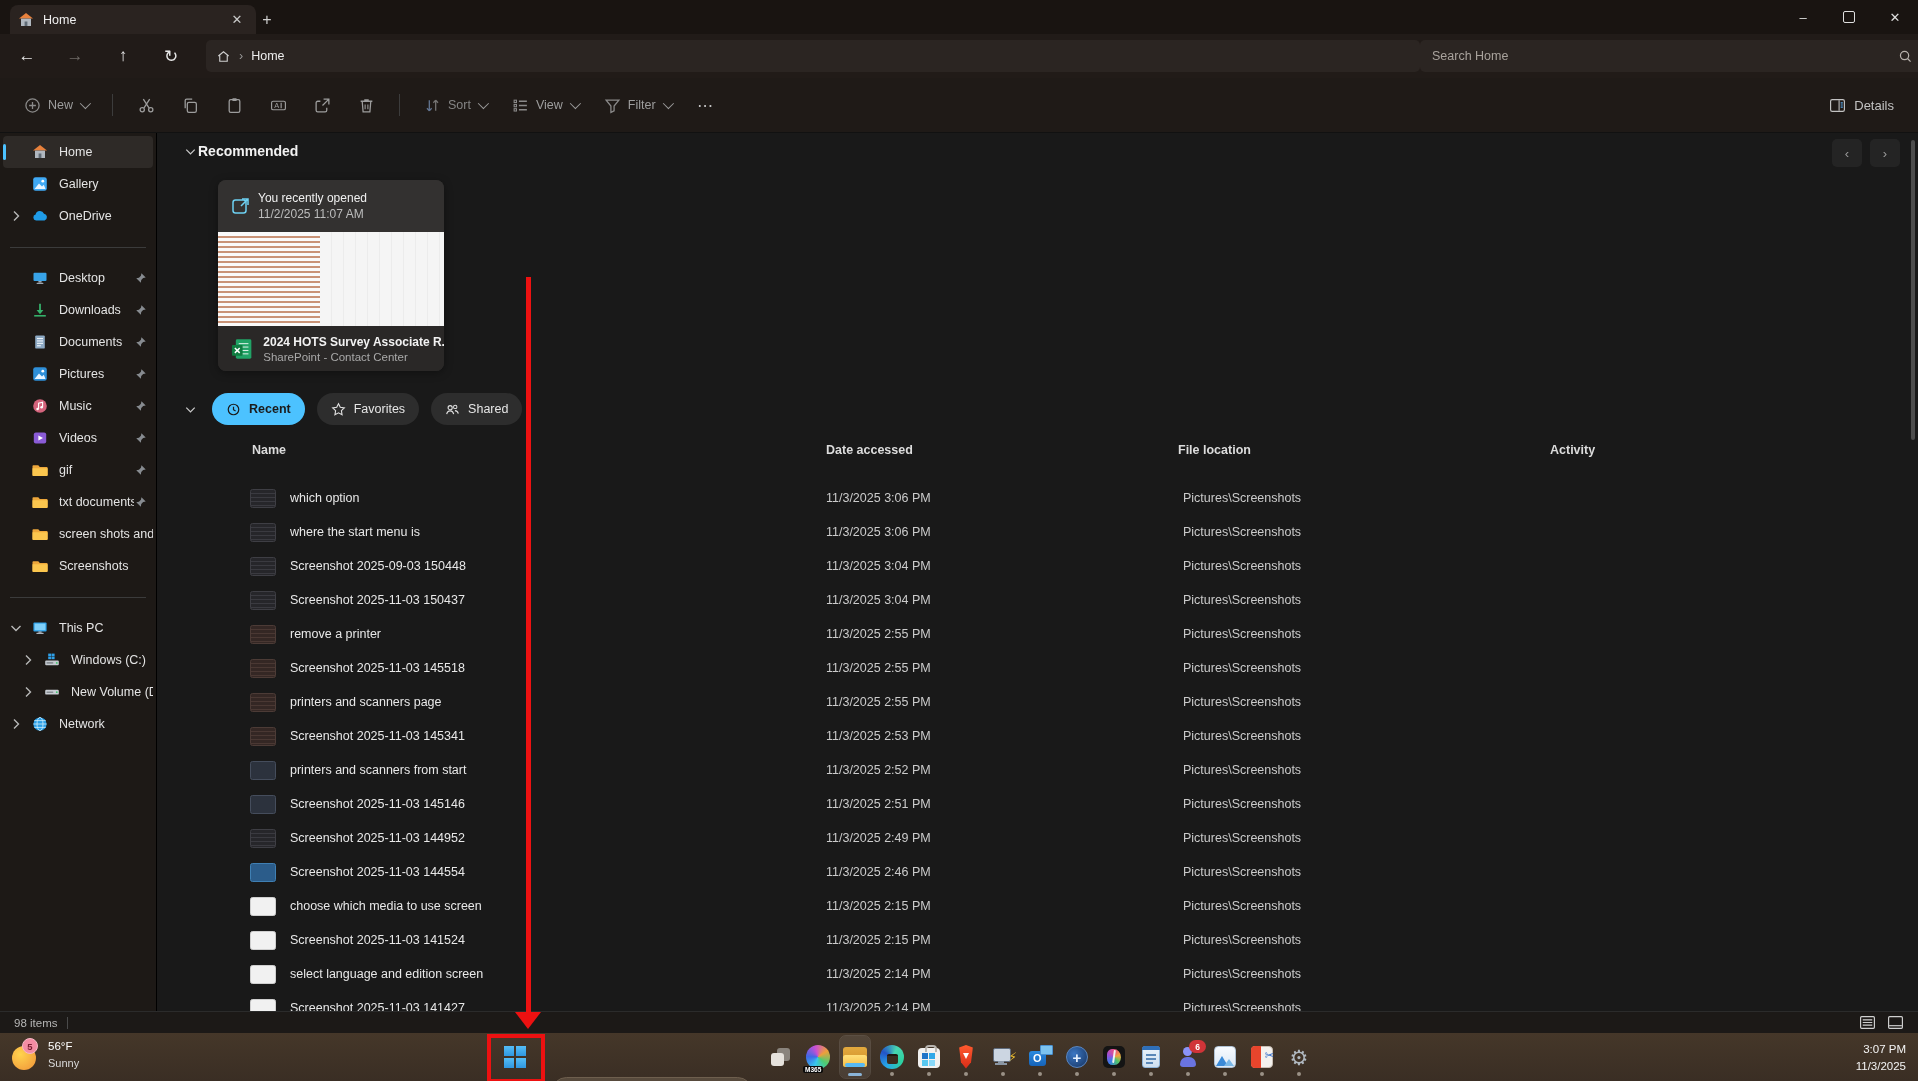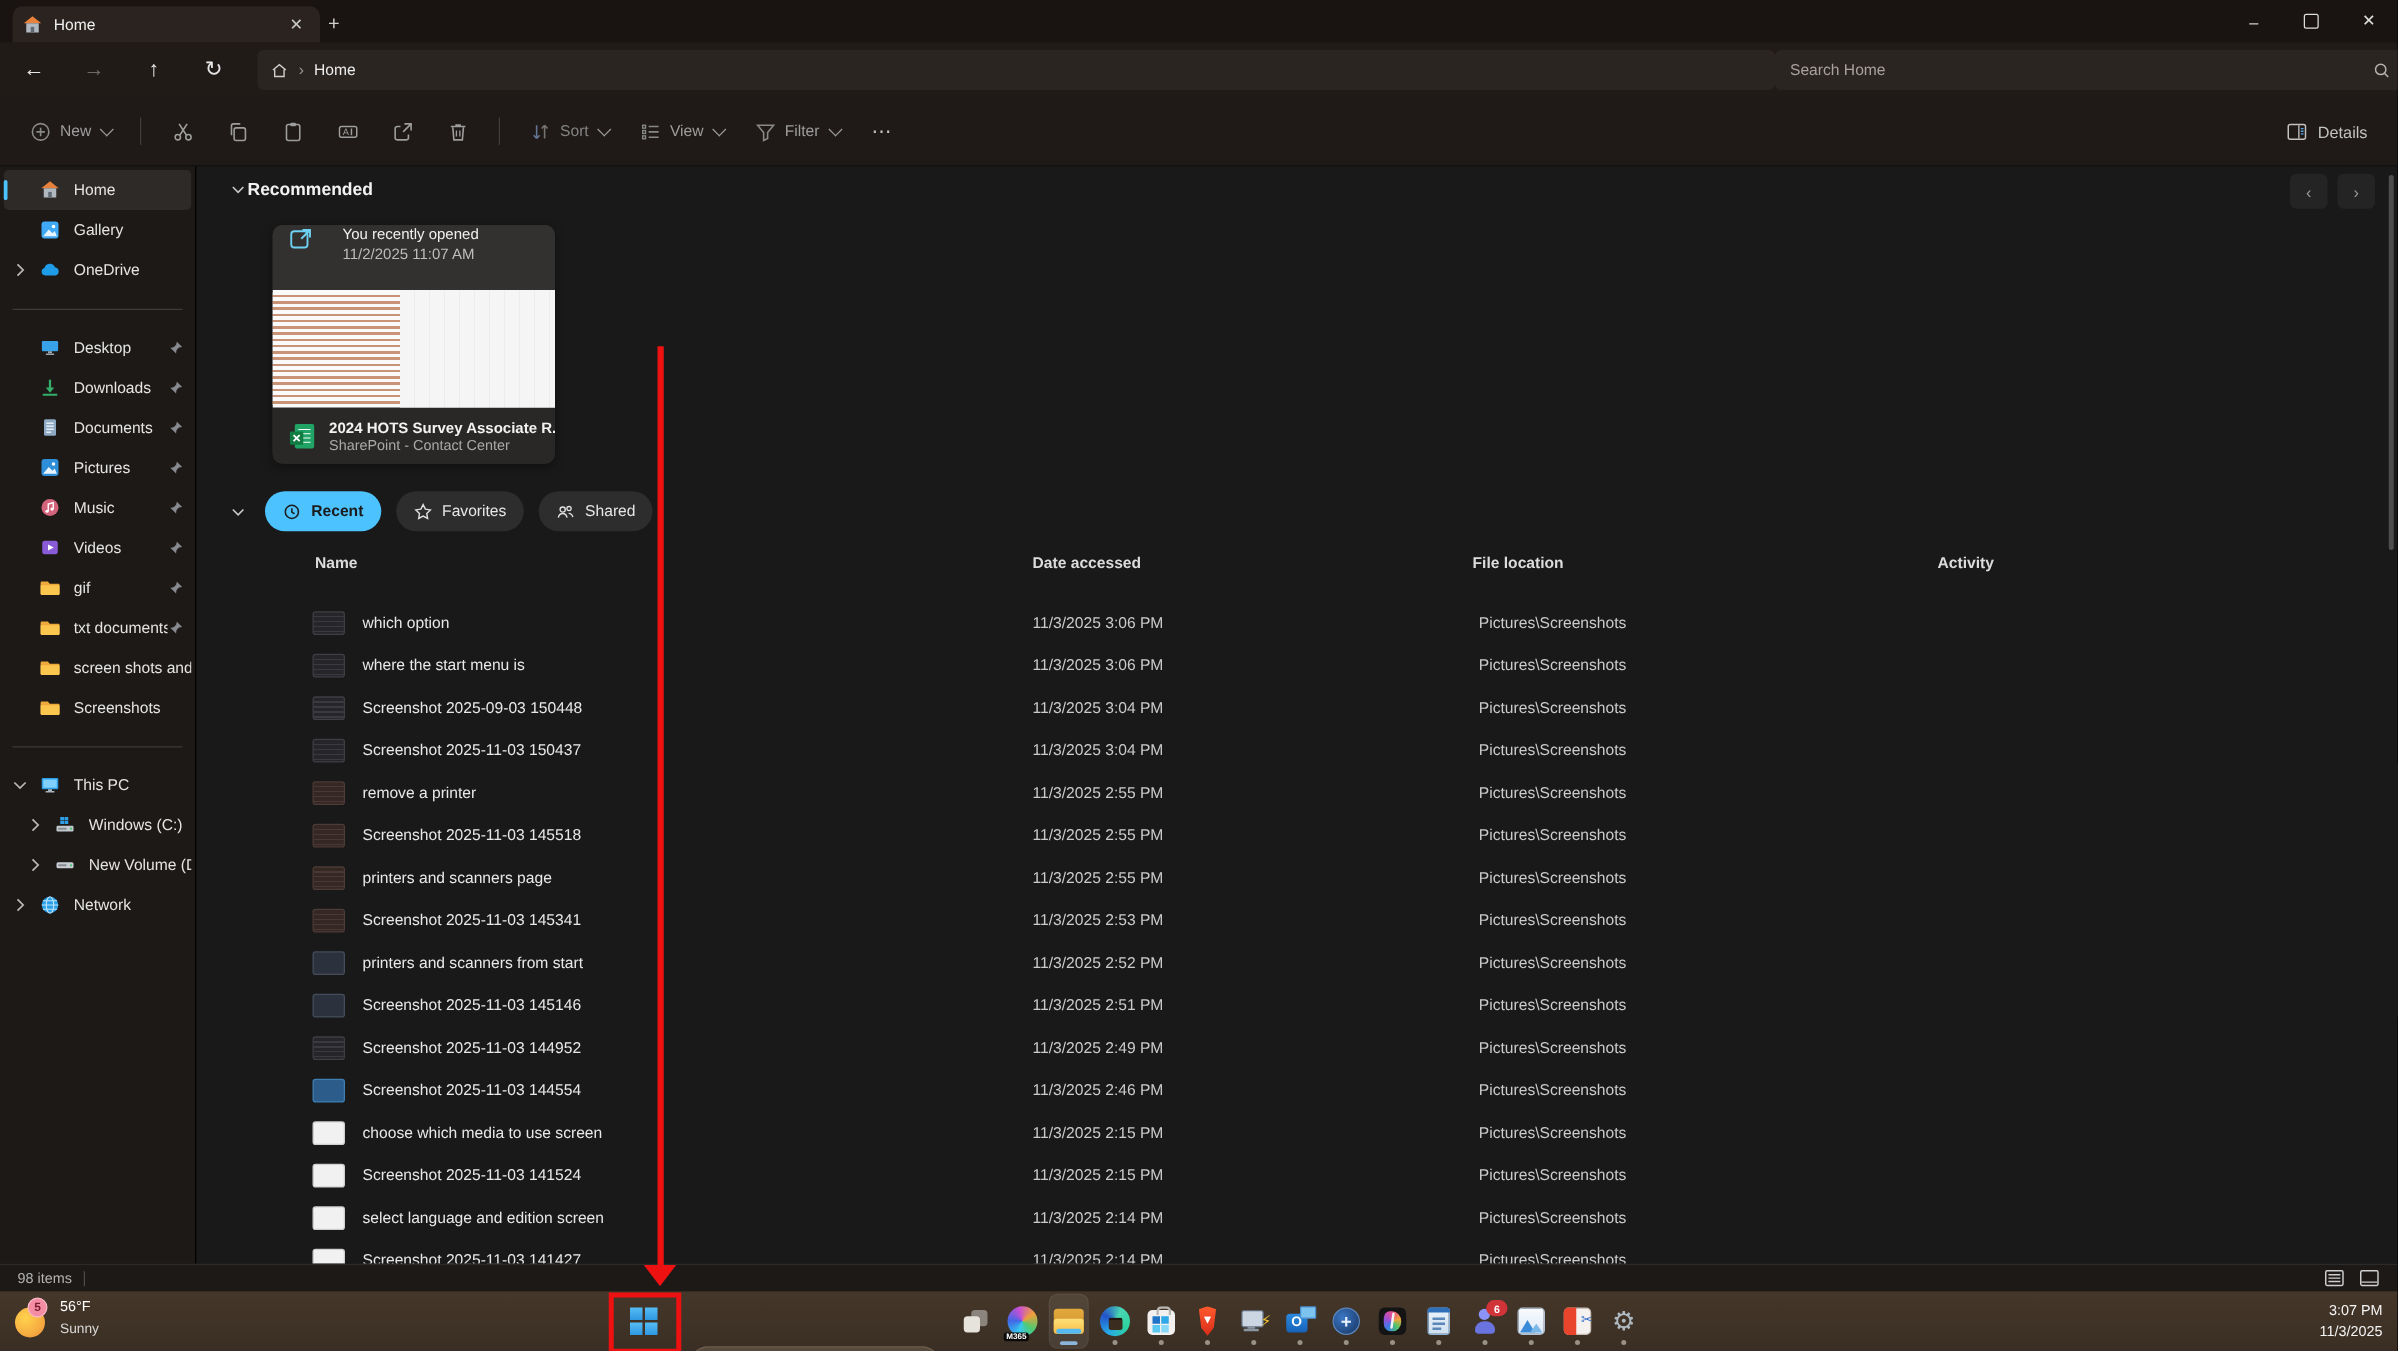--- a/index.html
+++ b/index.html
@@ -59,21 +59,21 @@
   .sb-divider{height:30px;position:relative;}
   .sb-divider::after{content:"";position:absolute;left:10px;right:10px;top:50%;height:1px;background:#3b3b3b;}
   
   .rec-header{position:absolute;left:183px;top:143px;display:flex;align-items:center;gap:0;}
   .rec-title{font-size:14px;font-weight:700;color:#f2f2f2;}
   .sec-nav{position:absolute;left:1832px;top:139px;display:flex;gap:8px;}
   .sec-nav>div{width:30px;height:28px;border-radius:5px;background:#ffffff0d;display:flex;align-items:center;
        justify-content:center;color:#9a9a9a;font-size:13px;}
   .card{position:absolute;left:218px;top:180px;width:226px;height:191px;border-radius:8px;overflow:hidden;
        background:#2c2b2a;box-shadow:0 2px 8px rgba(0,0,0,.35);}
-  .card-head{height:52px;background:#333130;display:flex;align-items:flex-start;padding:0 12px;gap:22px;}
+  .card-head{height:52px;background:#333130;display:flex;align-items:center;padding:0 12px;gap:6px;}
   .card-head-l1{font-size:12px;color:#f0f0f0;}
   .card-head-l2{font-size:12px;color:#bdbdbd;margin-top:2px;}
   .card-thumb{height:94px;background:#fafafa;position:relative;}
   .card-thumb .ct-left{position:absolute;left:0;top:2px;bottom:2px;width:102px;
        background:repeating-linear-gradient(180deg,#fafafa 0 2px,#c99377 2px 4px,#fafafa 4px 5px);}
   .card-thumb .ct-right{position:absolute;left:102px;right:0;top:0;bottom:0;
        background:repeating-linear-gradient(90deg,#f5f5f5 0 11px,#ececec 11px 12px);}
   .card-foot{height:45px;background:#2a2827;display:flex;align-items:center;padding:0 12px;gap:10px;}
   .card-file-t{font-size:12px;font-weight:700;color:#f2f2f2;white-space:nowrap;}
   .card-file-s{font-size:11.5px;color:#a9a9a9;margin-top:2px;}

